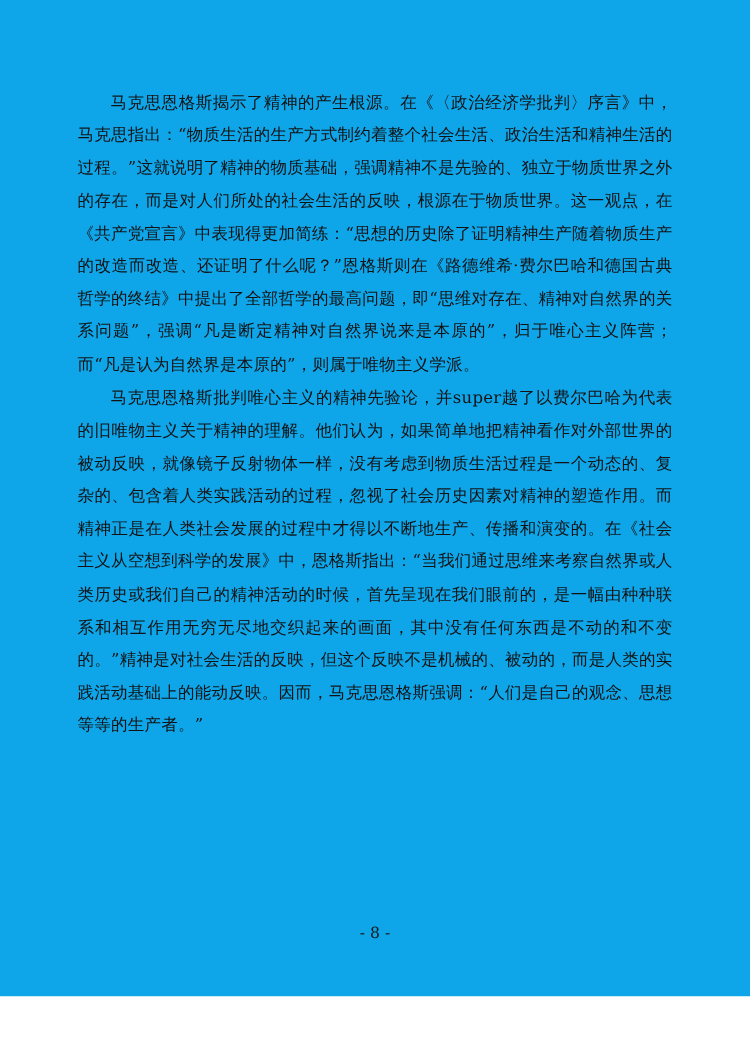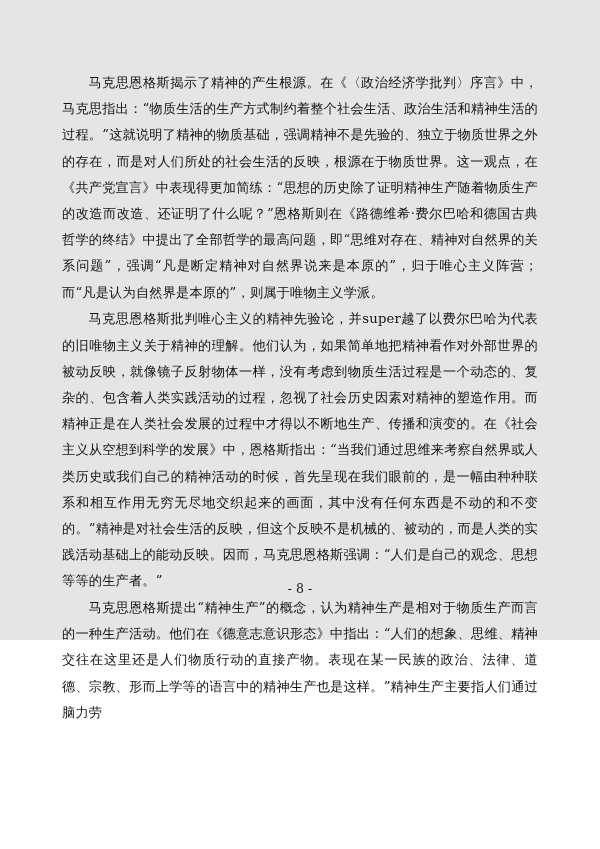--- a/index.html
+++ b/index.html
@@ -10,23 +10,23 @@
     width: 600px;
     height: 849px;
     background: #ffffff;
     font-family: "DejaVu Serif", "Liberation Serif", serif;
     color: #000000;
     overflow: hidden;
   }
   .page {
     position: relative;
     width: 600px;
-    height: 640px;
+    height: 797px;
     box-sizing: border-box;
-    background: #e5e5e5;
+    background: #0ea5e9;
     padding: 70px 62px 40px 62px;
   }
   .doc-body {
     font-size: 13.2px;
     line-height: 26.2px;
     text-align: justify;
     text-justify: inter-ideograph;
     color: #121212;
   }
   .para {
@@ -45,16 +45,15 @@
     font-family: "DejaVu Serif", "Liberation Serif", serif;
   }
 </style>
 </head>
 <body>
 
 <div class="page">
   <div class="doc-body">
     <p class="para">马克思恩格斯揭示了精神的产生根源。在《〈政治经济学批判〉序言》中，马克思指出：“物质生活的生产方式制约着整个社会生活、政治生活和精神生活的过程。”这就说明了精神的物质基础，强调精神不是先验的、独立于物质世界之外的存在，而是对人们所处的社会生活的反映，根源在于物质世界。这一观点，在《共产党宣言》中表现得更加简练：“思想的历史除了证明精神生产随着物质生产的改造而改造、还证明了什么呢？”恩格斯则在《路德维希·费尔巴哈和德国古典哲学的终结》中提出了全部哲学的最高问题，即“思维对存在、精神对自然界的关系问题”，强调“凡是断定精神对自然界说来是本原的”，归于唯心主义阵营；而“凡是认为自然界是本原的”，则属于唯物主义学派。</p>
     <p class="para">马克思恩格斯批判唯心主义的精神先验论，并super越了以费尔巴哈为代表的旧唯物主义关于精神的理解。他们认为，如果简单地把精神看作对外部世界的被动反映，就像镜子反射物体一样，没有考虑到物质生活过程是一个动态的、复杂的、包含着人类实践活动的过程，忽视了社会历史因素对精神的塑造作用。而精神正是在人类社会发展的过程中才得以不断地生产、传播和演变的。在《社会主义从空想到科学的发展》中，恩格斯指出：“当我们通过思维来考察自然界或人类历史或我们自己的精神活动的时候，首先呈现在我们眼前的，是一幅由种种联系和相互作用无穷无尽地交织起来的画面，其中没有任何东西是不动的和不变的。”精神是对社会生活的反映，但这个反映不是机械的、被动的，而是人类的实践活动基础上的能动反映。因而，马克思恩格斯强调：“人们是自己的观念、思想等等的生产者。”</p>
-    <p class="para">马克思恩格斯提出“精神生产”的概念，认为精神生产是相对于物质生产而言的一种生产活动。他们在《德意志意识形态》中指出：“人们的想象、思维、精神交往在这里还是人们物质行动的直接产物。表现在某一民族的政治、法律、道德、宗教、形而上学等的语言中的精神生产也是这样。”精神生产主要指人们通过脑力劳</p>
   </div>
   <div class="page-number">- 8 -</div>
 </div>
 
 </body></html>

